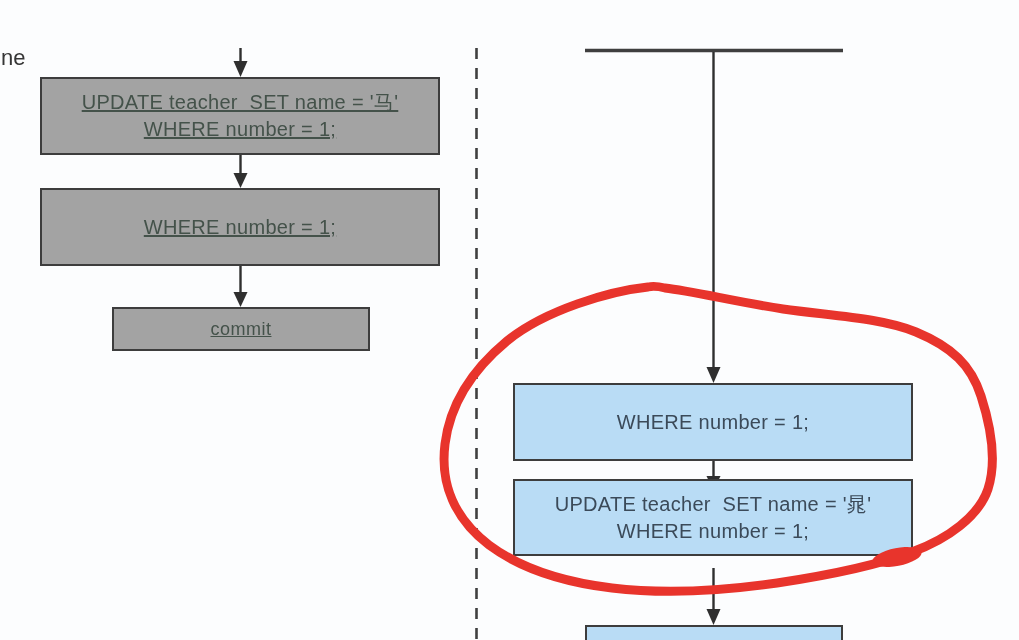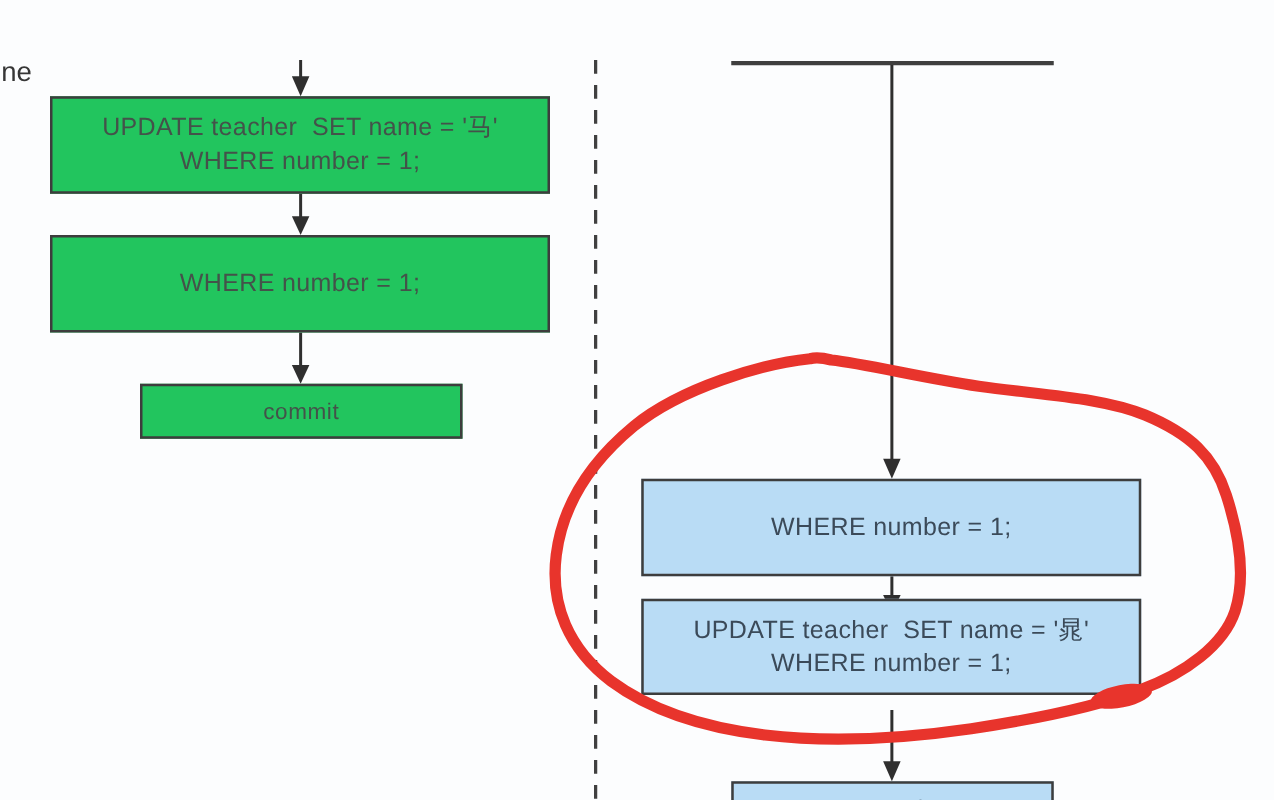--- a/index.html
+++ b/index.html
@@ -8,21 +8,21 @@
     background:#fcfdfe;
     font-family:"Liberation Sans", sans-serif;
     margin-top:48px;
   }
   .box{
     position:absolute;box-sizing:border-box;
     border:2.5px solid #3d3d3d;
     display:flex;flex-direction:column;justify-content:center;align-items:center;
     text-align:center;
   }
-  .box.green{background:#22c55e;color:#44524a;}
+  .box.green{background:#a3a3a3;color:#44524a;text-decoration:underline;}
   .box.blue{background:#b9dcf5;color:#3b4a59;}
   .box .line{
     font-size:20px;line-height:27px;letter-spacing:.3px;white-space:pre-wrap;
   }
   .box .commit-label{font-size:18px;letter-spacing:.5px;}
   svg.layer{position:absolute;left:0;top:0;pointer-events:none;}
   #connector-layer{z-index:1;}
   .box{z-index:2;}
   .partial-label{
     position:absolute;left:1px;top:-3px;z-index:2;

